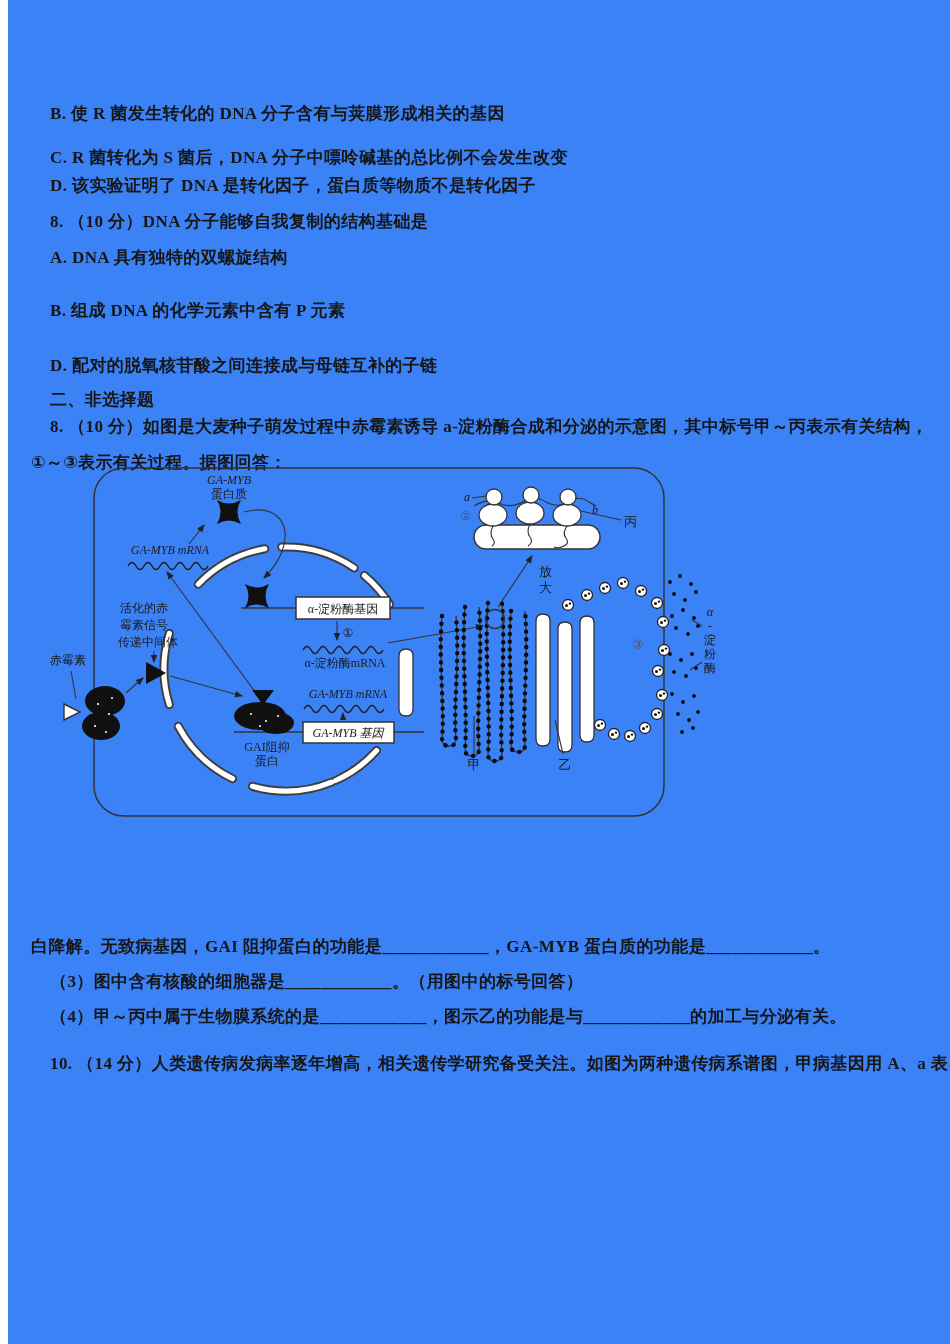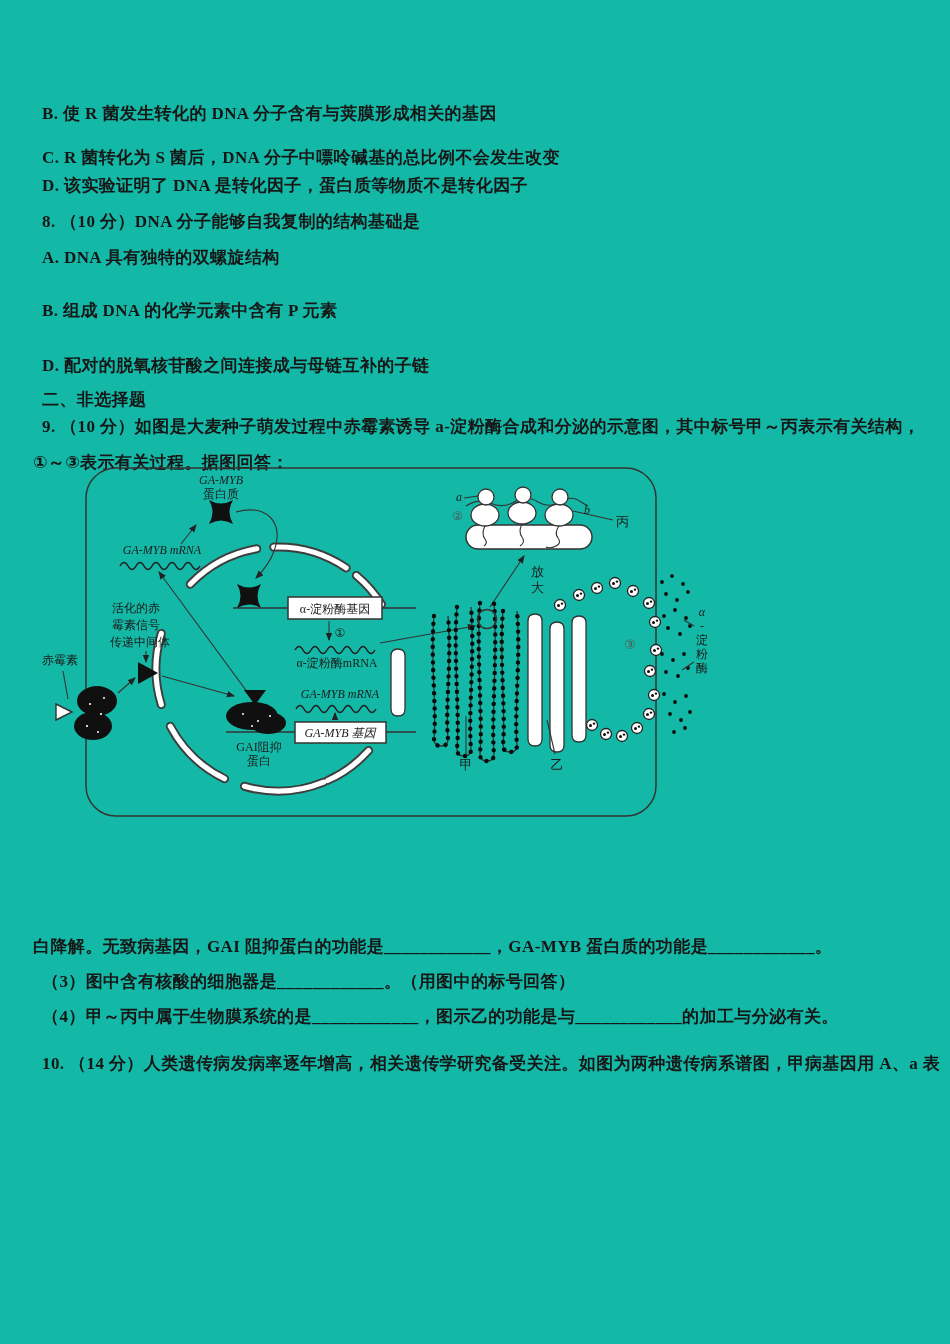--- a/index.html
+++ b/index.html
@@ -1,21 +1,21 @@
 <!DOCTYPE html>
 <html><head>
 <meta charset="utf-8">
 <style>
   html,body{margin:0;padding:0;background:#fff;}
   body{width:950px;height:1344px;position:relative;overflow:hidden;
        font-family:"Liberation Serif","DejaVu Sans",serif;color:#161616;}
-  .page{position:absolute;inset:0;background:#14b8a6;}
+  .page{position:absolute;inset:0;background:#3b82f6;margin-left:8px;}
   .ln{position:absolute;left:42px;font-size:17px;font-weight:bold;
       white-space:nowrap;letter-spacing:0.4px;line-height:17px;}
-  .ln.indent0{left:33px;text-align:right;}
+  .ln.indent0{left:23px;text-align:right;}
   .figure{position:absolute;left:38px;top:464px;width:700px;height:370px;}
   svg text{font-family:"Liberation Serif","DejaVu Sans",serif;fill:#1b1b1b;}
   .t12{font-size:12px;} .t13{font-size:13px;}
   .it{font-style:italic;}
   .st{stroke:#333;stroke-width:1.5;fill:none;}
   .thin{stroke:#333;stroke-width:1.1;fill:none;}
   .wavy{stroke:#222;stroke-width:1.5;fill:none;}
   .blk{fill:#101010;stroke:none;}
   .box{fill:#fff;stroke:#333;stroke-width:1.5;}
   .arcO{stroke:#3d3d3d;stroke-width:9;fill:none;stroke-linecap:round;}
@@ -36,21 +36,21 @@
   <p class="ln" style="top:88px">B. 使 R 菌发生转化的 DNA 分子含有与荚膜形成相关的基因</p>
   <p class="ln" style="top:132px">C. R 菌转化为 S 菌后，DNA 分子中嘌呤碱基的总比例不会发生改变</p>
   <p class="ln" style="top:160px">D. 该实验证明了 DNA 是转化因子，蛋白质等物质不是转化因子</p>
 
   <p class="ln" style="top:196px">8. （10 分）DNA 分子能够自我复制的结构基础是</p>
   <p class="ln" style="top:232px">A. DNA 具有独特的双螺旋结构</p>
   <p class="ln" style="top:285px">B. 组成 DNA 的化学元素中含有 P 元素</p>
   <p class="ln" style="top:340px">D. 配对的脱氧核苷酸之间连接成与母链互补的子链</p>
 
   <p class="ln" style="top:374px">二、非选择题</p>
-  <p class="ln" style="top:401px">9. （10 分）如图是大麦种子萌发过程中赤霉素诱导 a-淀粉酶合成和分泌的示意图，其中标号甲～丙表示有关结构，</p>
+  <p class="ln" style="top:401px">8. （10 分）如图是大麦种子萌发过程中赤霉素诱导 a-淀粉酶合成和分泌的示意图，其中标号甲～丙表示有关结构，</p>
   <p class="ln indent0" style="top:437px">①～③表示有关过程。据图回答：</p>
 
   <div class="figure">
   <svg width="700" height="370" viewBox="0 0 700 370">
     <defs>
       <marker id="ah" markerWidth="9" markerHeight="8" refX="6.5" refY="3" orient="auto">
         <path d="M0 0 L7.5 3 L0 6 Z" fill="#222"></path>
       </marker>
       <path id="wv" d="M0 0 q4 -7 8 0 t8 0 t8 0 t8 0 t8 0 t8 0 t8 0 t8 0 t8 0 t8 0"></path>
       <path id="cx" d="M-12 -12 Q0 -5 12 -12 Q5 0 12 12 Q0 5 -12 12 Q-5 0 -12 -12 Z"></path>

